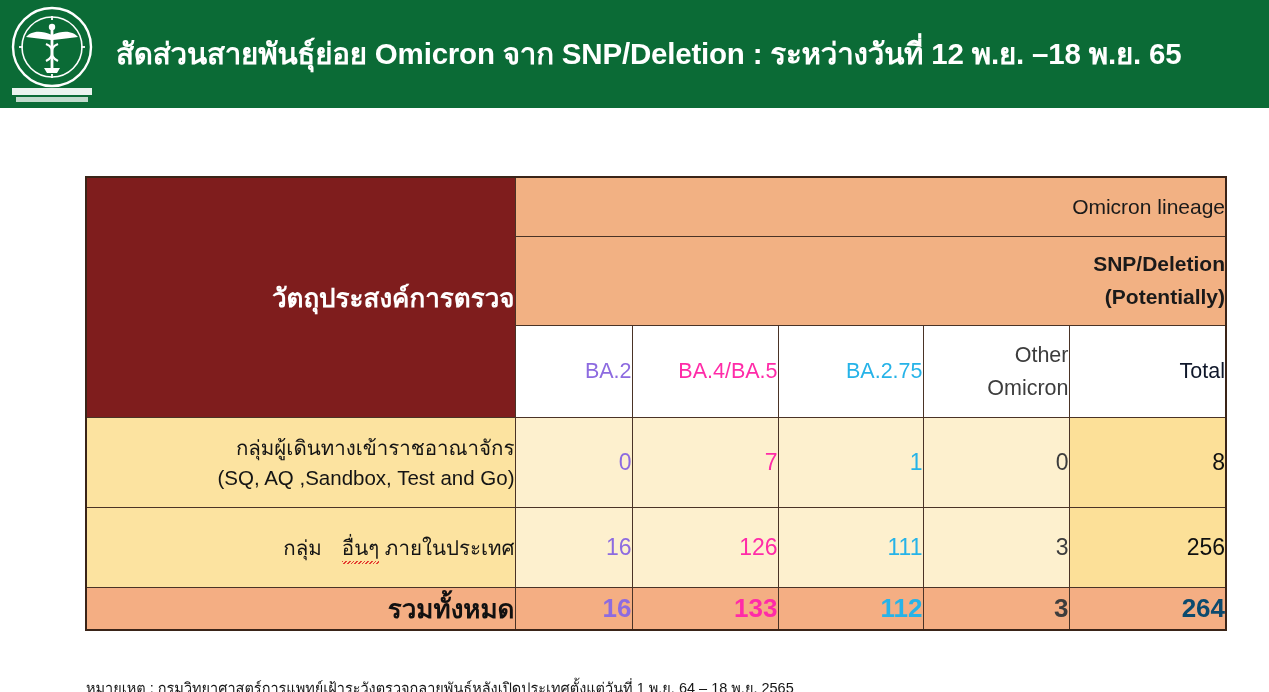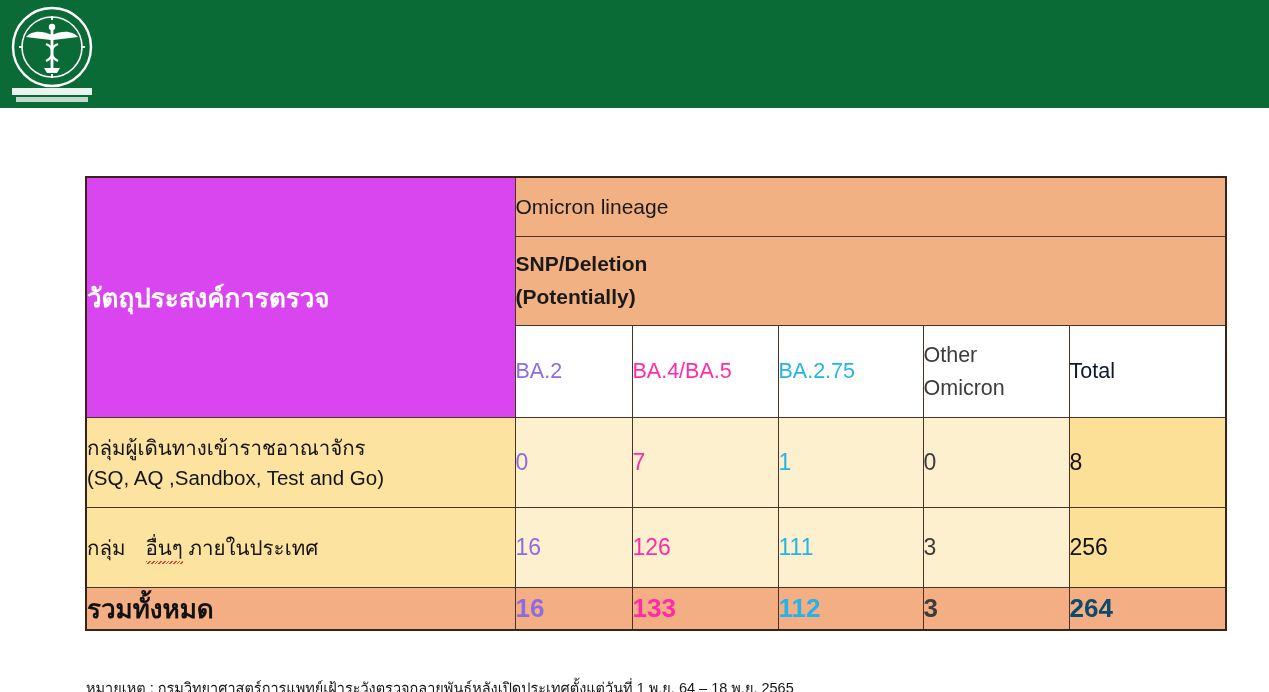--- a/index.html
+++ b/index.html
@@ -56,35 +56,35 @@
   }
   table.vtable {
     border-collapse: collapse;
     width: 1140px;
     table-layout: fixed;
     border: 2px solid #3a2418;
   }
   table.vtable td {
     border: 1px solid #4a3326;
     padding: 0;
-    text-align: left;
+    text-align: right;
     vertical-align: middle;
   }
 
   
   .col-obj   { width: 429px; }
   .col-ba2   { width: 117px; }
   .col-ba45  { width: 146px; }
   .col-ba275 { width: 145px; }
   .col-other { width: 146px; }
   .col-total { width: 157px; }
 
   
   .th-objective {
-    background: #d946ef;
+    background: #7f1d1d;
     color: #ffffff;
     font-size: 26px;
     font-weight: 700;
     height: 237px;
   }
   .th-lineage {
     background: #f2b183;
     color: #1a1a1a;
     font-size: 21px;
     height: 58px;
@@ -207,20 +207,21 @@
         <rect x="45" y="12" width="2" height="4"></rect>
         <rect x="45" y="70" width="2" height="4"></rect>
         <rect x="13" y="42" width="4" height="2"></rect>
         <rect x="75" y="42" width="4" height="2"></rect>
       </g>
 
       <rect x="6" y="84" width="80" height="7" fill="#ffffff" opacity="0.92"></rect>
       <rect x="10" y="93" width="72" height="5" fill="#ffffff" opacity="0.75"></rect>
     </svg>
   </div>
+  <div class="header-title">สัดส่วนสายพันธุ์ย่อย Omicron จาก SNP/Deletion : ระหว่างวันที่ 12 พ.ย. –18 พ.ย. 65</div>
 </div>
 
 <div class="table-wrap">
   <table class="vtable">
     <colgroup>
       <col class="col-obj">
         <col class="col-ba2">
         <col class="col-ba45">
       <col class="col-ba275">
         <col class="col-other">

